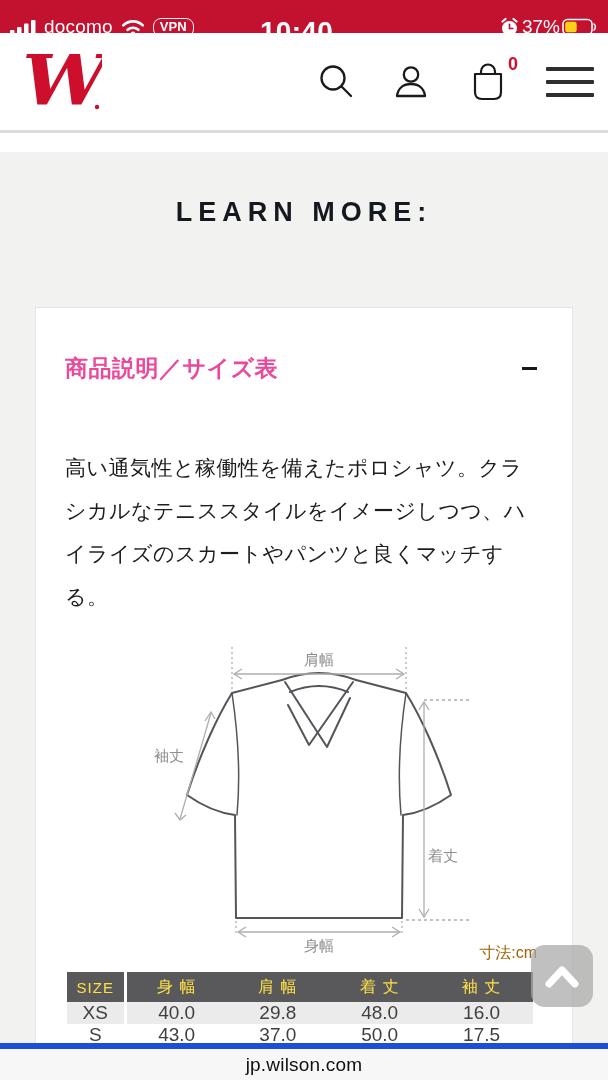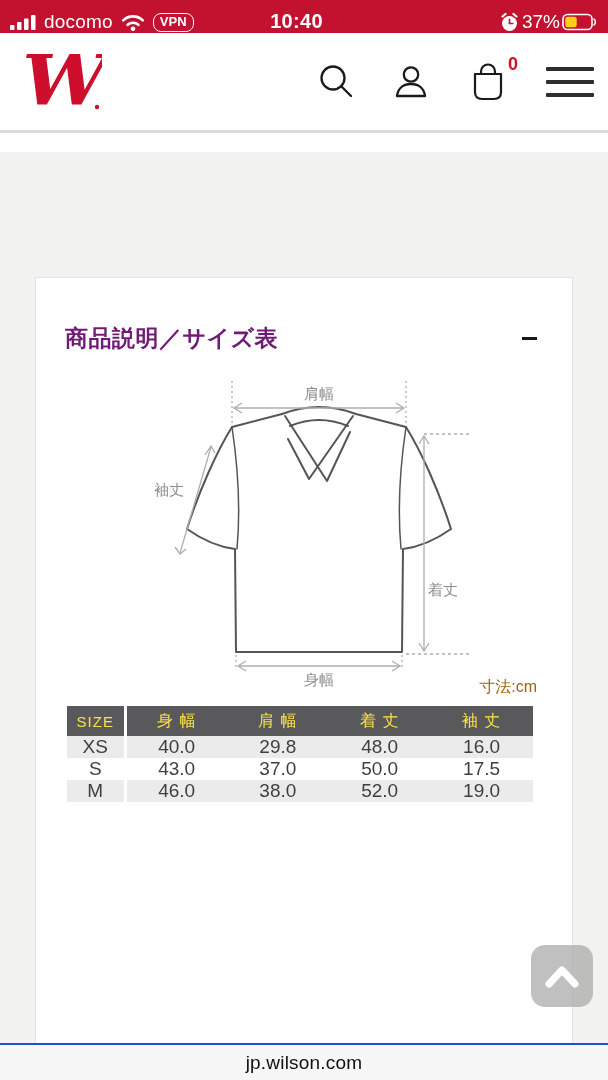--- a/index.html
+++ b/index.html
@@ -5,32 +5,32 @@
   * { margin:0; padding:0; box-sizing:border-box; }
   html,body { width:608px; height:1080px; }
   body {
     position:relative; overflow:hidden; background:#f2f2f1;
     font-family:"Liberation Sans", sans-serif;
   }
 
   
   .statusbar {
     height:33px; background:#c31230; color:#fff;
-    display:flex; align-items:flex-end; position:relative; z-index:40;
-    padding:0 10px;
+    display:flex; align-items:flex-start; position:relative; z-index:40;
+    padding:16px 10px;
   }
   .sb-left { display:flex; align-items:center; gap:7px; }
   .sb-carrier { font-size:19px; font-weight:500; letter-spacing:.2px; }
   .vpn-badge {
     border:1.5px solid rgba(255,255,255,.95); border-radius:8px;
     font-size:13px; font-weight:700; padding:0px 6px 1px; line-height:16px;
   }
   .sb-time {
     position:absolute; left:0; right:15px; text-align:center;
-    font-size:20px; font-weight:700; letter-spacing:.3px; pointer-events:none;
+    font-size:28px; font-weight:700; letter-spacing:.3px; pointer-events:none;
   }
   .sb-right { margin-left:auto; display:flex; align-items:center; gap:2px; position:relative; z-index:2;}
   .sb-batt-pct { font-size:19px; font-weight:500; }
 
   
   .siteheader {
     height:100px; background:#fff; border-bottom:3px solid #dbdbdb;
     display:flex; align-items:center; padding:0 14px 0 20px;
     position:relative; z-index:30;
   }
@@ -52,21 +52,21 @@
   .learn-more {
     text-align:center; font-size:27px; font-weight:800; letter-spacing:6px;
     color:#14191f; line-height:30px;
   }
 
   .card {
     margin:80px 35px 0; background:#fff; border:1px solid #e4e4e4;
     padding:45px 29px 80px; min-height:800px;
   }
   .card-head { display:flex; align-items:center; justify-content:space-between; cursor:pointer; }
-  .card-title { font-size:23px; font-weight:700; color:#701a75; letter-spacing:.5px; line-height:30px; }
+  .card-title { font-size:23px; font-weight:700; color:#ec4899; letter-spacing:.5px; line-height:30px; }
   .minus-icon { width:15px; height:3px; background:#15181c; margin-right:6px; }
 
   .card-desc {
     margin-top:64px; font-family:"DejaVu Serif","Liberation Serif",serif;
     font-size:21px; letter-spacing:.5px; line-height:43px; color:#1d1d1d;
   }
 
   .diagram { display:block; margin:16px auto 0; }
   .unit-note { text-align:right; font-size:16px; color:#a16207; margin:-14px 6px 0 0; }
 
@@ -85,21 +85,21 @@
   col.c0 { width:58px; }
 
   
   .scrolltop {
     position:absolute; top:945px; right:15px; width:62px; height:62px;
     background:rgba(168,168,168,.72); border-radius:14px; z-index:60;
     display:flex; align-items:center; justify-content:center; cursor:pointer;
   }
   .footerbar {
     position:absolute; left:0; top:1043px; width:608px; height:37px;
-    background:#f7f7f7; border-top:2px solid #1d4ed8; z-index:50;
+    background:#f7f7f7; border-top:6px solid #1d4ed8; z-index:50;
     display:flex; align-items:center; justify-content:center;
   }
   .footer-url { font-size:19px; color:#101010; letter-spacing:.2px; cursor:pointer; }
 </style>
 </head>
 <body>
 
 <div class="statusbar">
   <div class="sb-left">
     <svg width="27" height="18" viewBox="0 0 27 18">
@@ -167,27 +167,29 @@
       <span></span>
         <span></span>
         <span></span>
     </div>
   </div>
 </div>
 
 <div class="white-gap"></div>
 
 <div class="section">
+  <div class="learn-more">LEARN MORE:</div>
 
   <div class="card">
     <div class="card-head">
       <div class="card-title">商品説明／サイズ表</div>
       <div class="minus-icon"></div>
     </div>
 
+    <p class="card-desc">高い通気性と稼働性を備えたポロシャツ。クラシカルなテニススタイルをイメージしつつ、ハイライズのスカートやパンツと良くマッチする。</p>
 
     <svg class="diagram" width="350" height="322" viewBox="0 0 350 322">
 
       <g stroke="#54555a" stroke-width="2" fill="#fff" stroke-linejoin="round" stroke-linecap="round">
         <path d="M153,45 L103,58 C88,82 70,122 58,160 Q82,177 106,180 L107,283 L273,283 L274,180 Q298,177 322,160 C310,122 292,82 277,58 L227,45"></path>
         <path d="M103,58 Q113,125 108,180" fill="none" stroke-width="1.5"></path>
         <path d="M277,58 Q267,125 272,180" fill="none" stroke-width="1.5"></path>
         <path d="M153,45 Q190,31 227,45" fill="none"></path>
         <path d="M161,57 Q190,45 219,57" fill="none"></path>
         <path d="M156,47 L198,112 L221,63" fill="none"></path>

